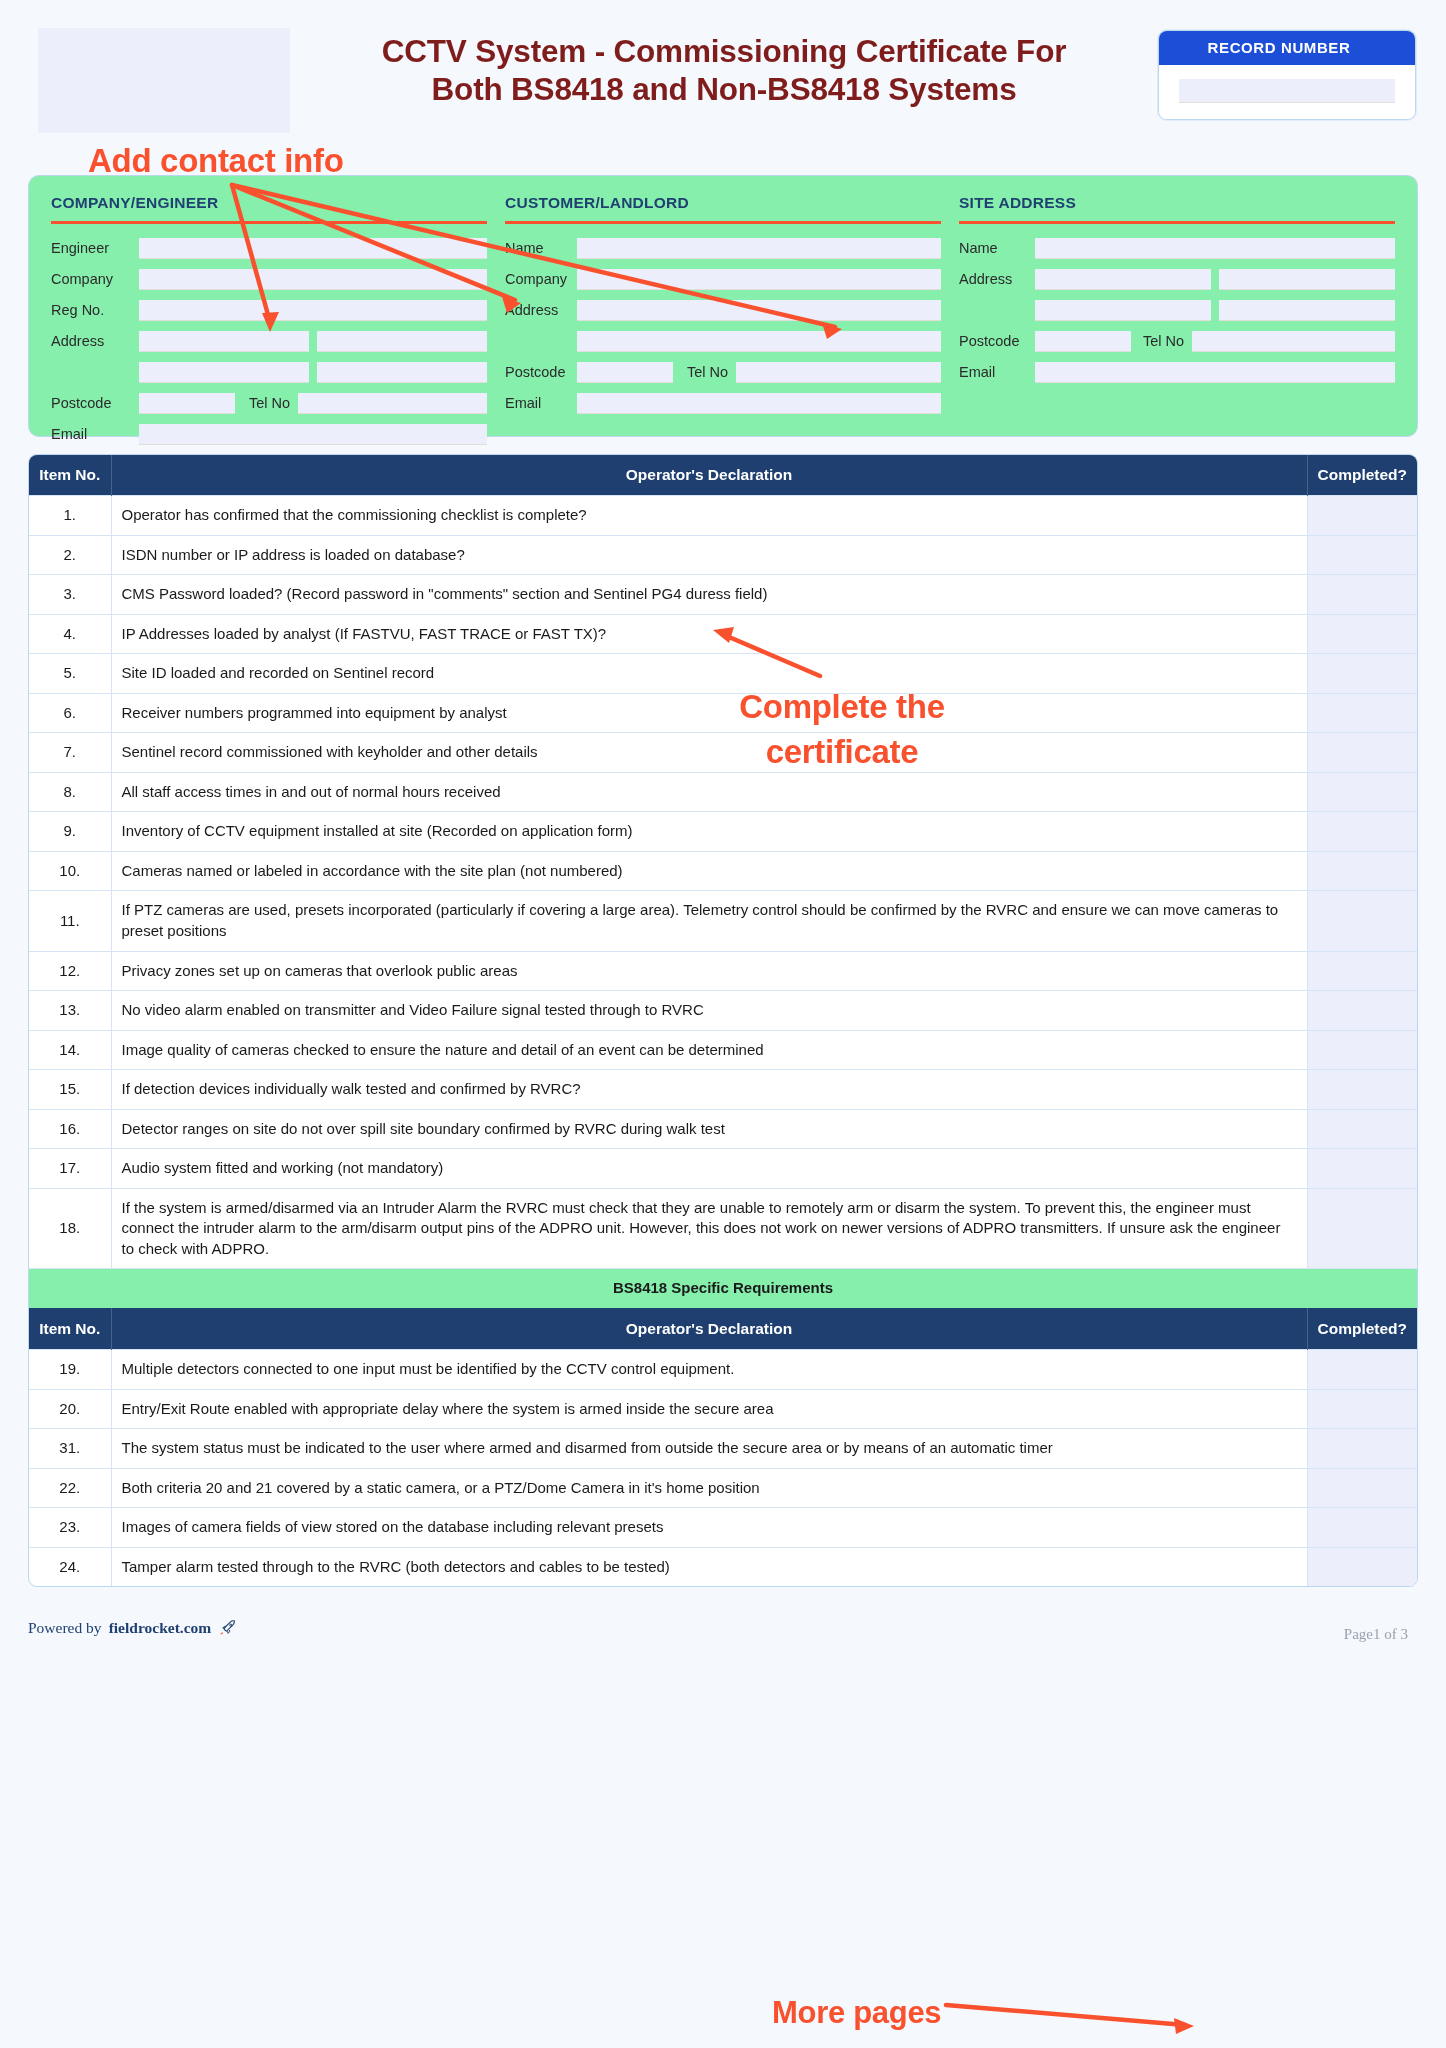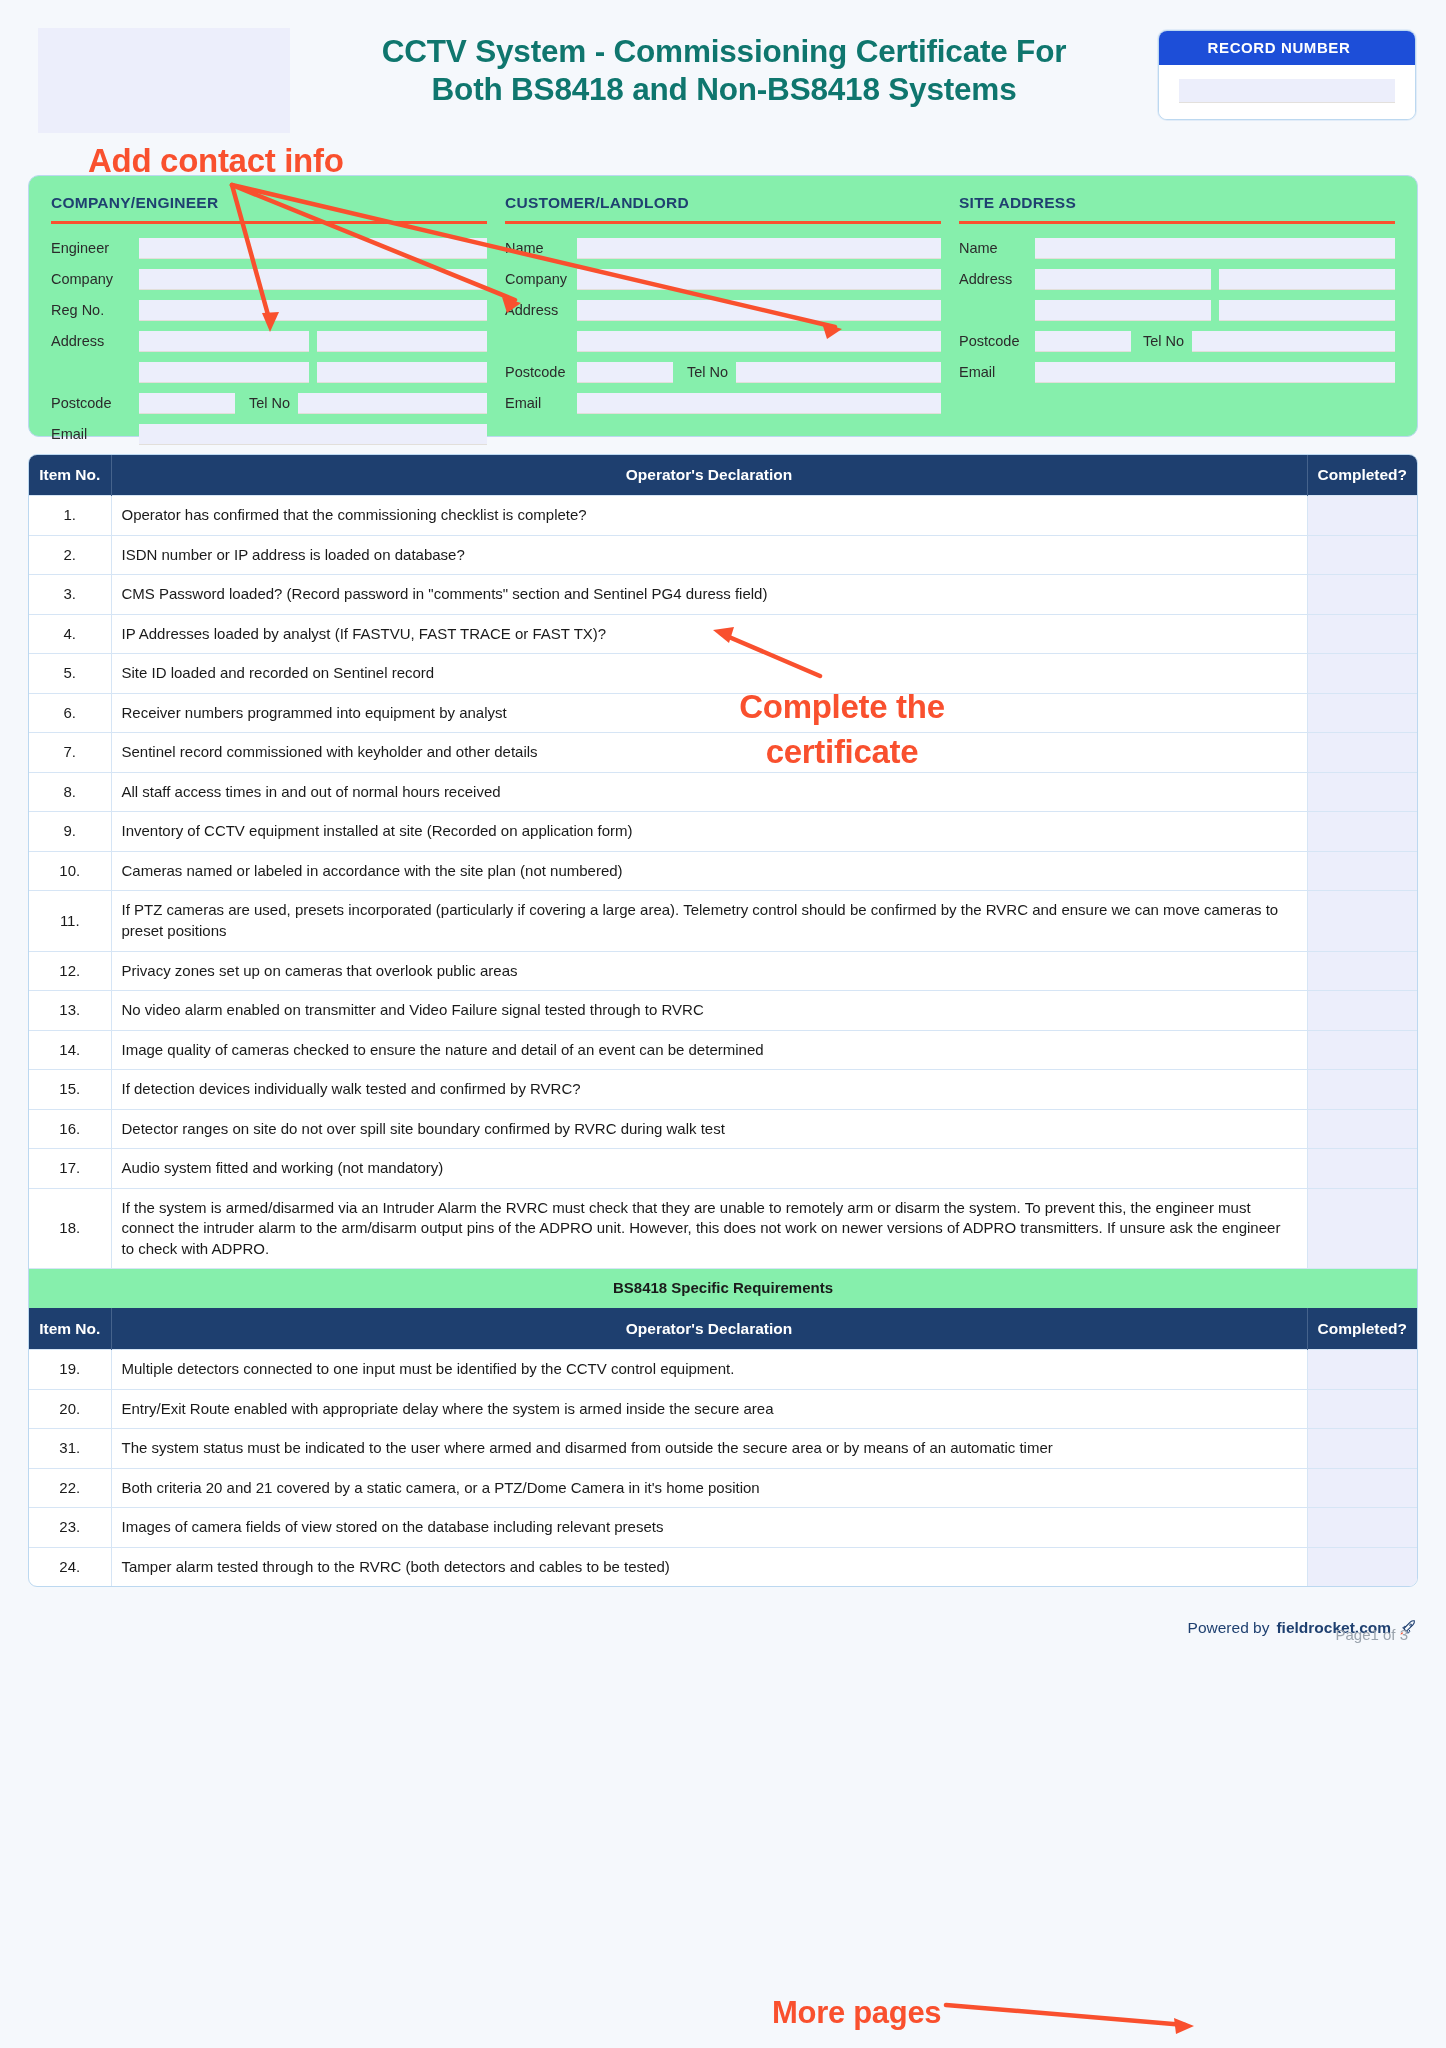--- a/index.html
+++ b/index.html
@@ -27,21 +27,21 @@
     height: 105px;
     background: #eceefb;
     flex: 0 0 252px;
     margin-left: 10px;
     margin-top: 6px;
   }
   .title-wrap { flex: 1; text-align: center; padding: 0 8px; }
   .doc-title {
     font-size: 31.5px;
     font-weight: bold;
-    color: #0f766e;
+    color: #7f1d1d;
     line-height: 1.22;
     letter-spacing: -0.2px;
     max-width: 730px;
     margin: 10px auto 0 auto;
   }
   .record-box {
     flex: 0 0 258px;
     width: 258px;
     border: 1px solid #bcd8f0;
     border-radius: 9px;
@@ -178,22 +178,23 @@
     border-top: 1px solid #1e3f6f;
   }
   tr.subhead th:last-child { border-right: none; }
 
   
   .footer {
     position: relative;
     height: 70px;
     display: flex;
     align-items: center;
-    justify-content: flex-end;
+    justify-content: flex-start;
     margin-top: 6px;
+    font-family: Liberation Serif, serif;
   }
   .powered {
     font-size: 15.5px;
     color: #1f4070;
     display: flex;
     align-items: center;
     gap: 7px;
   }
   .powered b { font-weight: bold; }
   .rocket { display: inline-block; width: 20px; height: 20px; }

